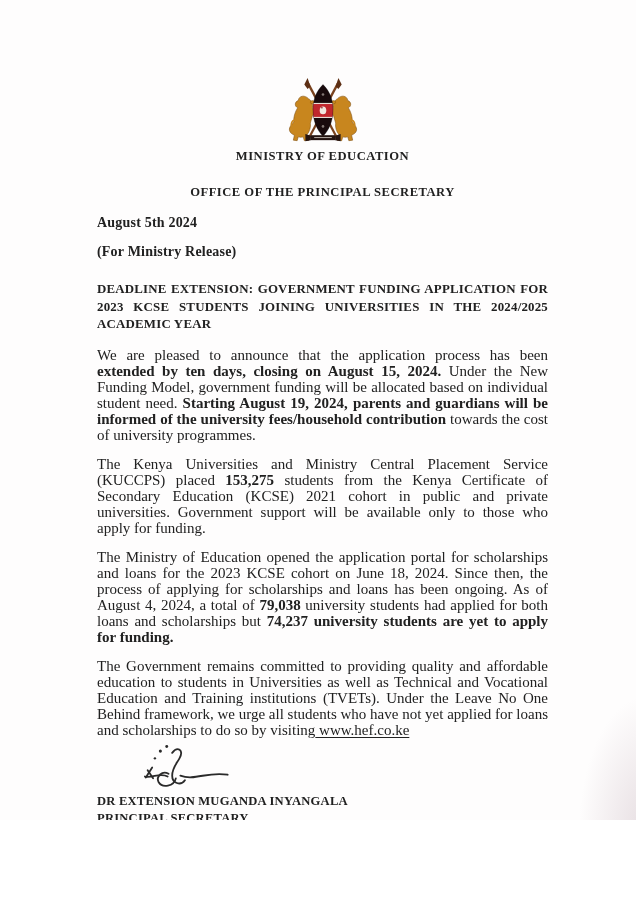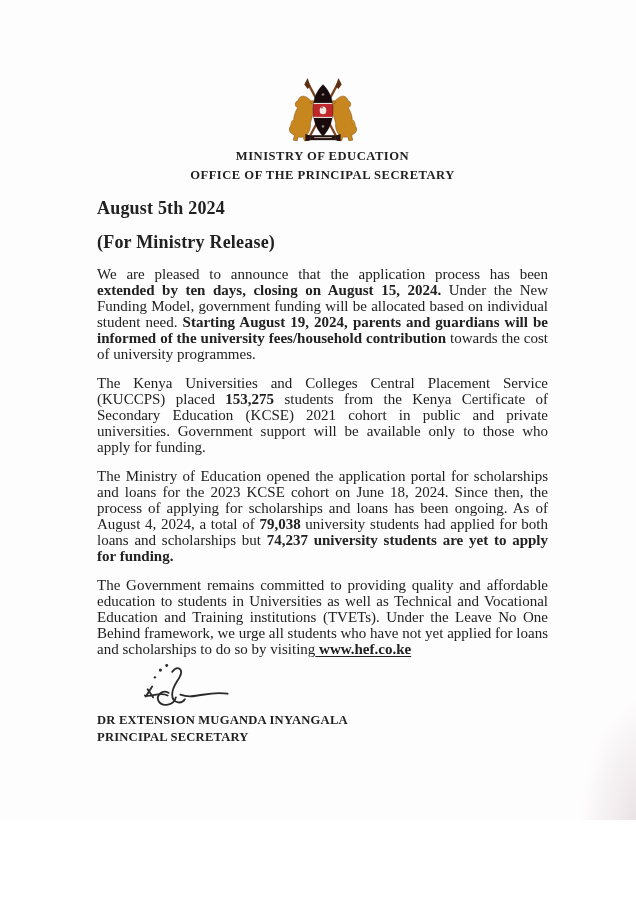--- a/index.html
+++ b/index.html
@@ -8,33 +8,33 @@
     width:636px; height:820px;
     background:#fefdfd;
     box-sizing:border-box;
     padding:78px 88px 0 97px;
     font-family:"Liberation Serif", serif;
     color:#212121;
     overflow:hidden;
   }
   .crest { display:block; margin:0 auto 5px auto; width:78px; height:66px; }
   .center-bold { text-align:center; font-weight:bold; font-size:12.6px; letter-spacing:0.5px; }
-  .office { margin-top:4px; }
-  .meta { font-weight:bold; font-size:18px; margin-top:13px; letter-spacing:0.2px; }
+  .office { margin-top:21px; }
+  .meta { font-weight:bold; font-size:14px; margin-top:13px; letter-spacing:0.2px; }
   .meta.first { margin-top:15px; }
   .title {
     font-size:12.9px; font-weight:bold; text-align:justify;
     line-height:17.5px; margin:21px 0 0 0; letter-spacing:0.2px;
   }
   .body-p {
     font-size:15px; line-height:16px; text-align:justify;
     margin:13px 0 0 0;
   }
   .body-p .b { font-weight:bold; }
-  .body-p .u { text-decoration:underline; text-underline-offset:2px;font-weight:bold; }
+  .body-p .u { text-decoration:underline; text-underline-offset:2px; }
   .signature-svg { display:block; width:126px; height:50px; margin:4px 0 1px 14px; }
   .sig { font-weight:bold; font-size:12.6px; line-height:17px; letter-spacing:0.2px; }
   .corner-shadow {
     position:absolute; right:-12px; bottom:-14px; width:70px; height:140px;
     background:radial-gradient(ellipse at right bottom, rgba(190,168,178,0.38), rgba(255,255,255,0) 70%);
     pointer-events:none;
   }
 </style>
 </head>
 <body>
@@ -86,23 +86,24 @@
       <rect x="54" y="107.4" width="32" height="1.8" fill="#cfc6bd" opacity="0.85"></rect>
     </g>
   </svg>
 
   <div class="center-bold">MINISTRY OF EDUCATION</div>
   <div class="center-bold office">OFFICE OF THE PRINCIPAL SECRETARY</div>
 
   <div class="meta first">August 5th 2024</div>
   <div class="meta">(For Ministry Release)</div>
 
+  <h1 class="title">DEADLINE EXTENSION: GOVERNMENT FUNDING APPLICATION FOR 2023 KCSE STUDENTS JOINING UNIVERSITIES IN THE 2024/2025 ACADEMIC YEAR</h1>
 
   <p class="body-p"><span>We are pleased to announce that the application process has been </span><span class="b">extended by ten days, closing on August 15, 2024.</span><span> Under the New Funding Model, government funding will be allocated based on individual student need. </span><span class="b">Starting August 19, 2024, parents and guardians will be informed of the university fees/household contribution</span><span> towards the cost of university programmes.</span></p>
-  <p class="body-p"><span>The Kenya Universities and Colleges Central Placement Service (KUCCPS) placed </span><span class="b">153,275</span><span> students from the Kenya Certificate of Secondary Education (KCSE) 2021 cohort in public and private universities. Government support will be available only to those who apply for funding.</span></p>
+  <p class="body-p"><span>The Kenya Universities and Ministry Central Placement Service (KUCCPS) placed </span><span class="b">153,275</span><span> students from the Kenya Certificate of Secondary Education (KCSE) 2021 cohort in public and private universities. Government support will be available only to those who apply for funding.</span></p>
   <p class="body-p"><span>The Ministry of Education opened the application portal for scholarships and loans for the 2023 KCSE cohort on June 18, 2024. Since then, the process of applying for scholarships and loans has been ongoing. As of August 4, 2024, a total of </span><span class="b">79,038</span><span> university students had applied for both loans and scholarships but </span><span class="b">74,237 university students are yet to apply for funding.</span></p>
   <p class="body-p"><span>The Government remains committed to providing quality and affordable education to students in Universities as well as Technical and Vocational Education and Training institutions (TVETs). Under the Leave No One Behind framework, we urge all students who have not yet applied for loans and scholarships to do so by visiting</span><span class="u"> www.hef.co.ke</span></p>
 
   <svg class="signature-svg" viewBox="0 0 130 55" aria-hidden="true">
     <g fill="none" stroke="#2a2a2a" stroke-width="2" stroke-linecap="round">
       <path d="M63,12 c6,-8 13,-3 8,6 c-4,7 -8,11 -8,19 c0,8 9,12 14,5"></path>
       <path d="M67,40 c-2,9 -15,11 -19,4 c-3,-6 4,-13 11,-9"></path>
       <path d="M58,38 c-8,-5 -17,2 -25,0"></path>
       <path d="M36,31 l6,9"></path>
       <path d="M41,28 l-7,11"></path>

